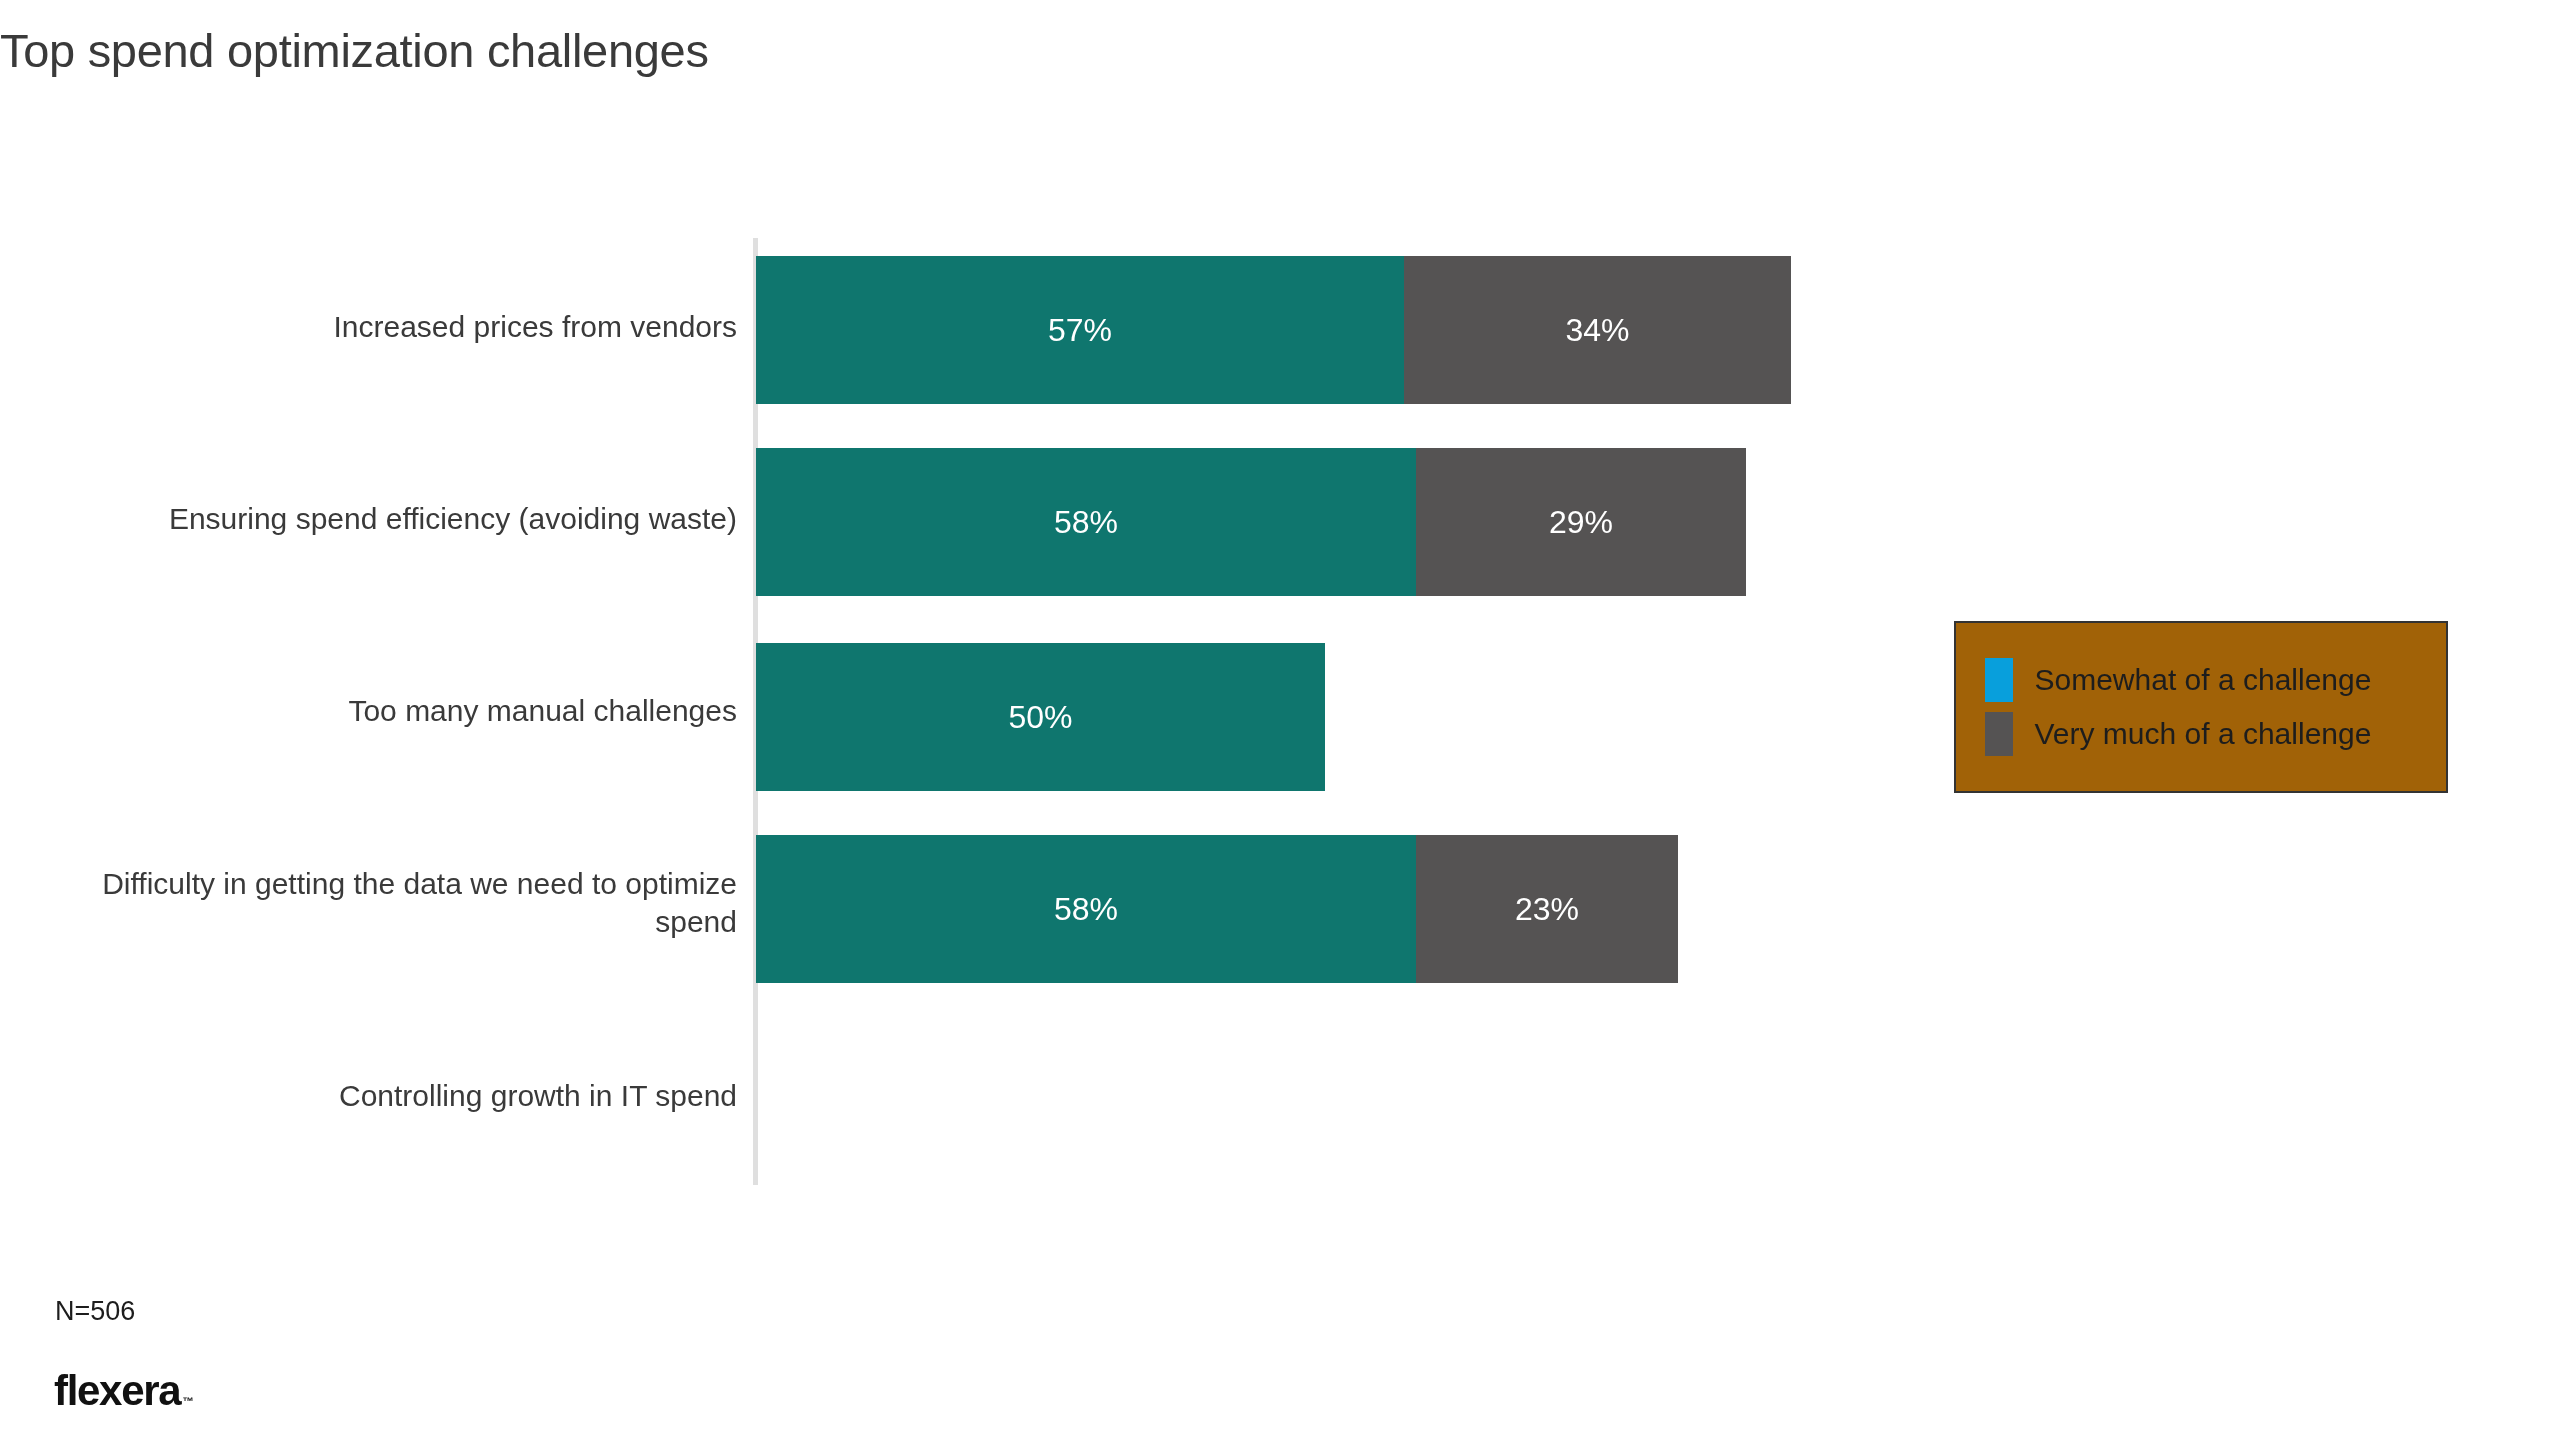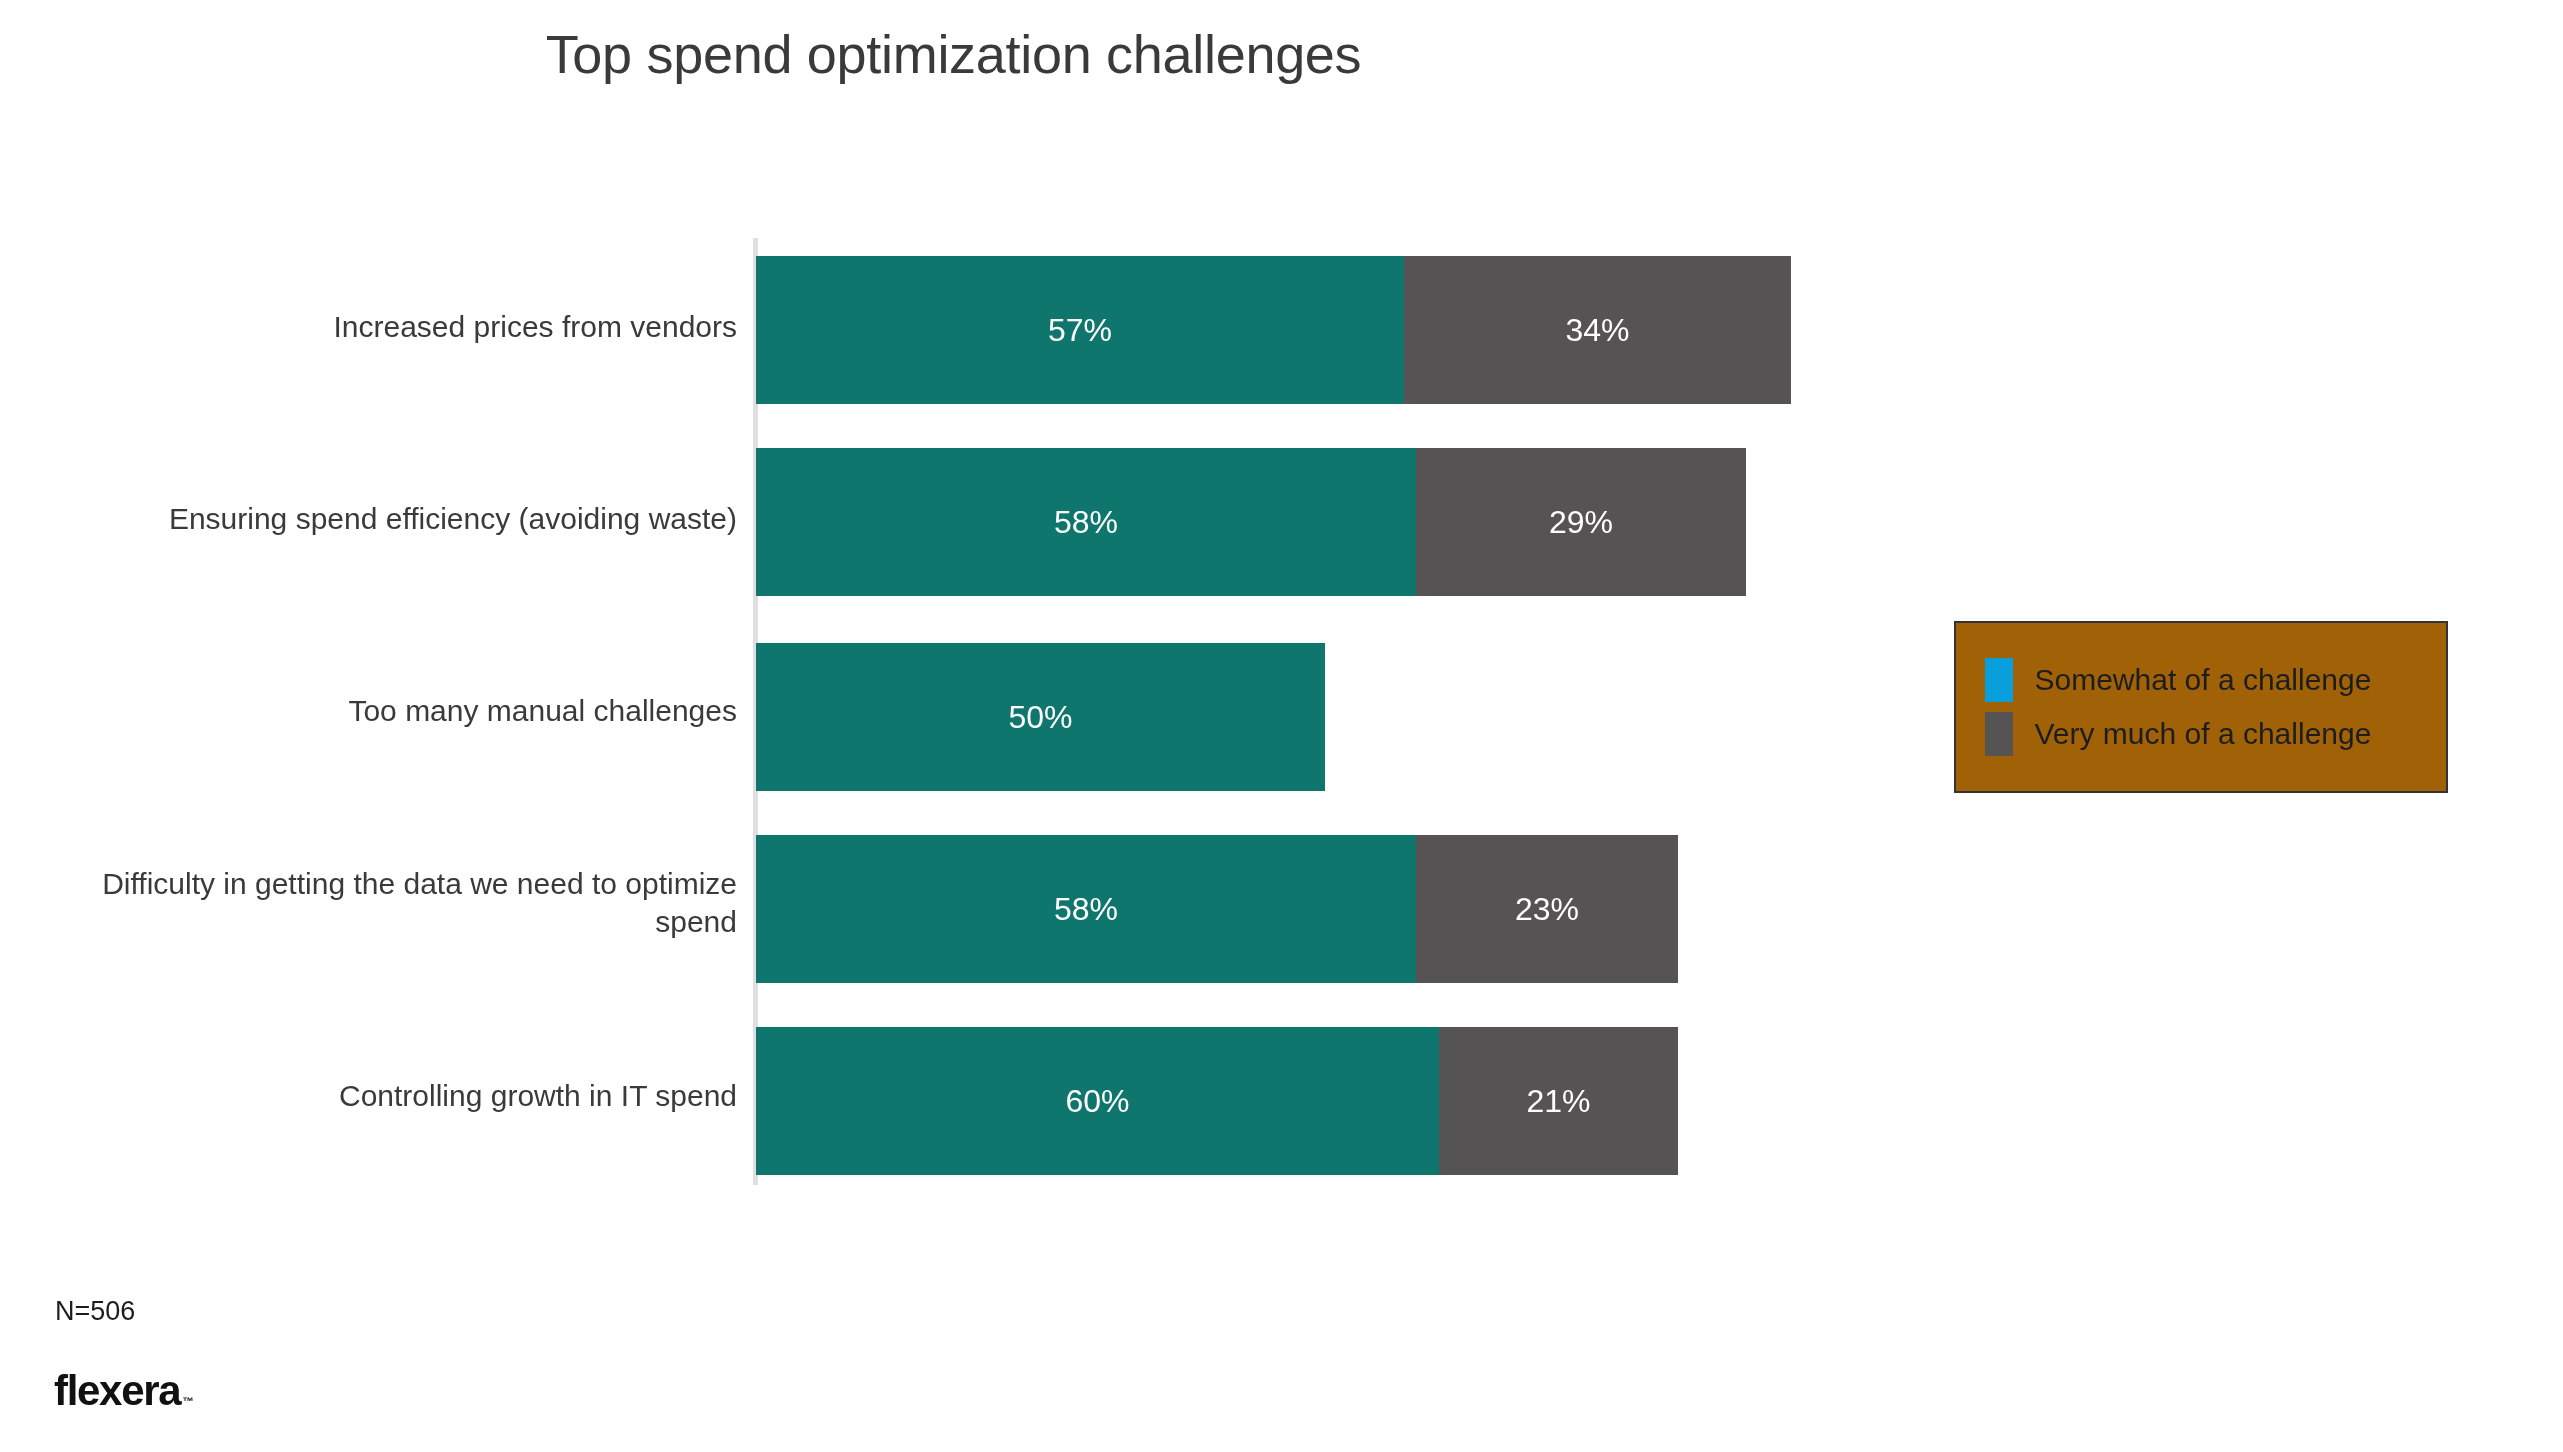--- a/index.html
+++ b/index.html
@@ -20,22 +20,22 @@
     background: #ffffff;
     overflow: hidden;
   }
 
   
   .chart-title {
     position: absolute;
     left: 0;
     top: 24.6px;
     width: 1907px;
-    text-align: center;
-    font-size: 54px;
+    text-align: left;
+    font-size: 47px;
     font-weight: 400;
     color: #3a3a3a;
     letter-spacing: -0.3px;
     line-height: 1.1;
     white-space: nowrap;
   }
 
   
   .plot {
     position: absolute;
@@ -206,28 +206,20 @@
 
     <div class="bar-row" style="top:597px;">
       <div class="bar-seg blue" style="width:660px;">
         <span class="bar-value">58%</span>
       </div>
       <div class="bar-seg gray" style="width:262px;">
         <span class="bar-value">23%</span>
       </div>
     </div>
 
-    <div class="bar-row" style="top:789px;">
-      <div class="bar-seg blue" style="width:683px;">
-        <span class="bar-value">60%</span>
-      </div>
-      <div class="bar-seg gray" style="width:239px;">
-        <span class="bar-value">21%</span>
-      </div>
-    </div>
 
   </div>
 
   <div class="legend">
     <div class="legend-item">
       <span class="legend-swatch blue"></span>
       <span class="legend-label">Somewhat of a challenge</span>
     </div>
     <div class="legend-item">
       <span class="legend-swatch gray"></span>

